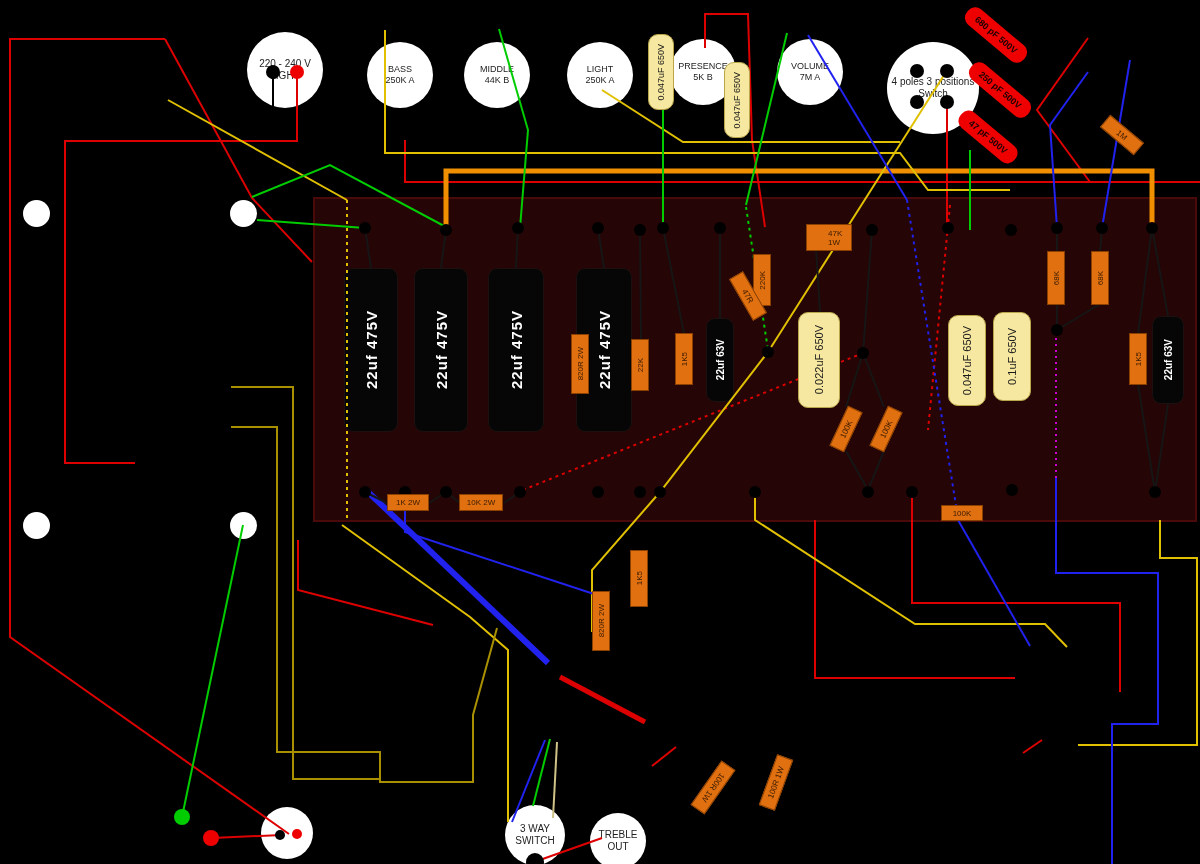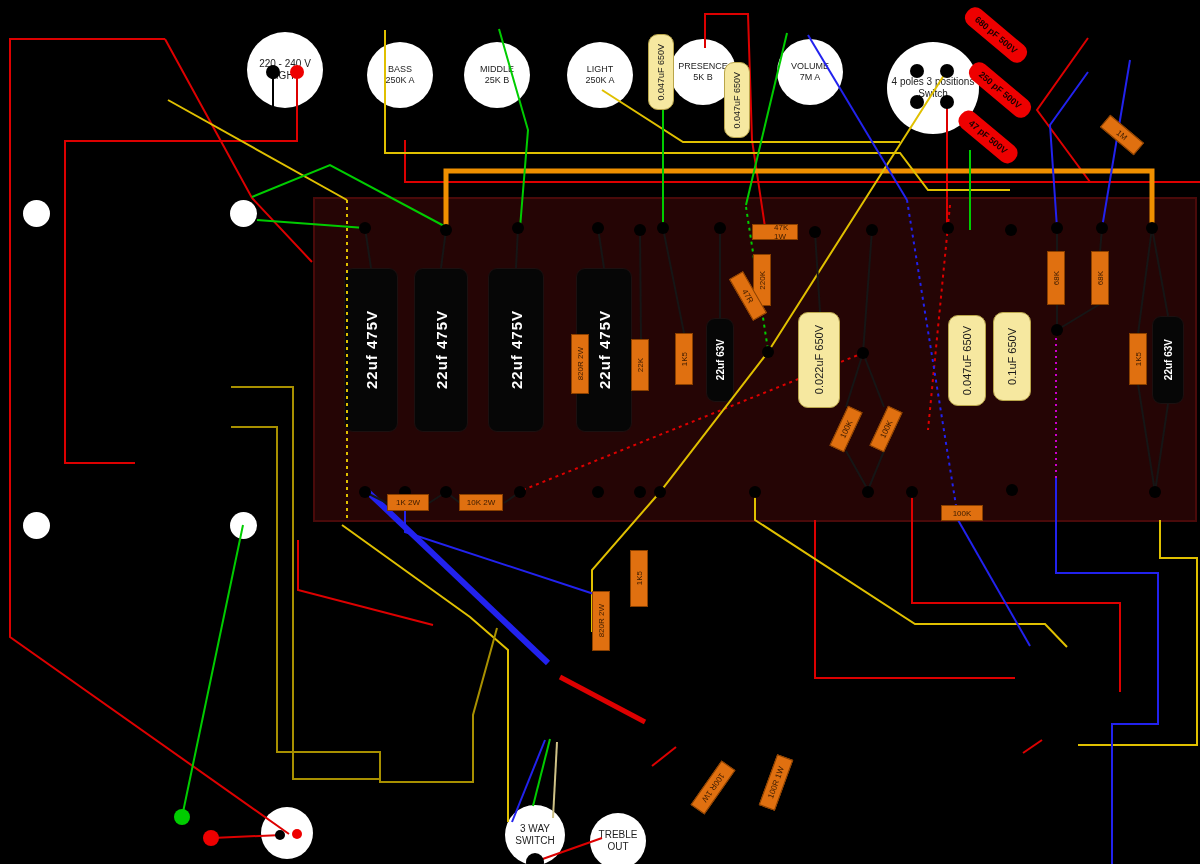--- a/index.html
+++ b/index.html
@@ -59,21 +59,21 @@
   <div class="pot f10" style="left:247px;top:32px;width:76px;height:76px;">
     <span>220 - 240 V</span>
       <span>LIGHT</span>
   </div>
   <div class="pot f9" style="left:367px;top:42px;width:66px;height:66px;">
     <span>BASS</span>
       <span>250K A</span>
   </div>
   <div class="pot f9" style="left:464px;top:42px;width:66px;height:66px;">
     <span>MIDDLE</span>
-      <span>25K B</span>
+      <span>44K B</span>
   </div>
   <div class="pot f9" style="left:567px;top:42px;width:66px;height:66px;">
     <span>LIGHT</span>
       <span>250K A</span>
   </div>
   <div class="pot f9" style="left:670px;top:39px;width:66px;height:66px;">
     <span>PRESENCE</span>
       <span>5K B</span>
   </div>
   <div class="pot f9" style="left:777px;top:39px;width:66px;height:66px;">
@@ -259,21 +259,21 @@
   <div class="rcap f9" style="left:959px;top:25px;width:74px;height:20px;transform:rotate(40deg);">
       <span>680 pF 500V</span>
     </div>
   <div class="rcap f9" style="left:963px;top:80px;width:74px;height:20px;transform:rotate(40deg);">
       <span>250 pF 500V</span>
     </div>
   <div class="rcap f9" style="left:953px;top:127px;width:70px;height:20px;transform:rotate(40deg);">
       <span>47 pF 500V</span>
     </div>
 
-  <div class="res f8" style="left:752px;top:224px;width:46px;height:16px;padding-left:21px;">
+  <div class="res f8" style="left:806px;top:224px;width:46px;height:27px;padding-left:21px;">
       <span>47K 1W</span>
     </div>
   <div class="res f8" style="left:387px;top:494px;width:42px;height:17px;">
       <span>1K 2W</span>
     </div>
   <div class="res f8" style="left:459px;top:494px;width:44px;height:17px;align-items:center;">
       <span>10K 2W</span>
     </div>
   <div class="res f8" style="left:941px;top:505px;width:42px;height:16px;">
       <span>100K</span>

